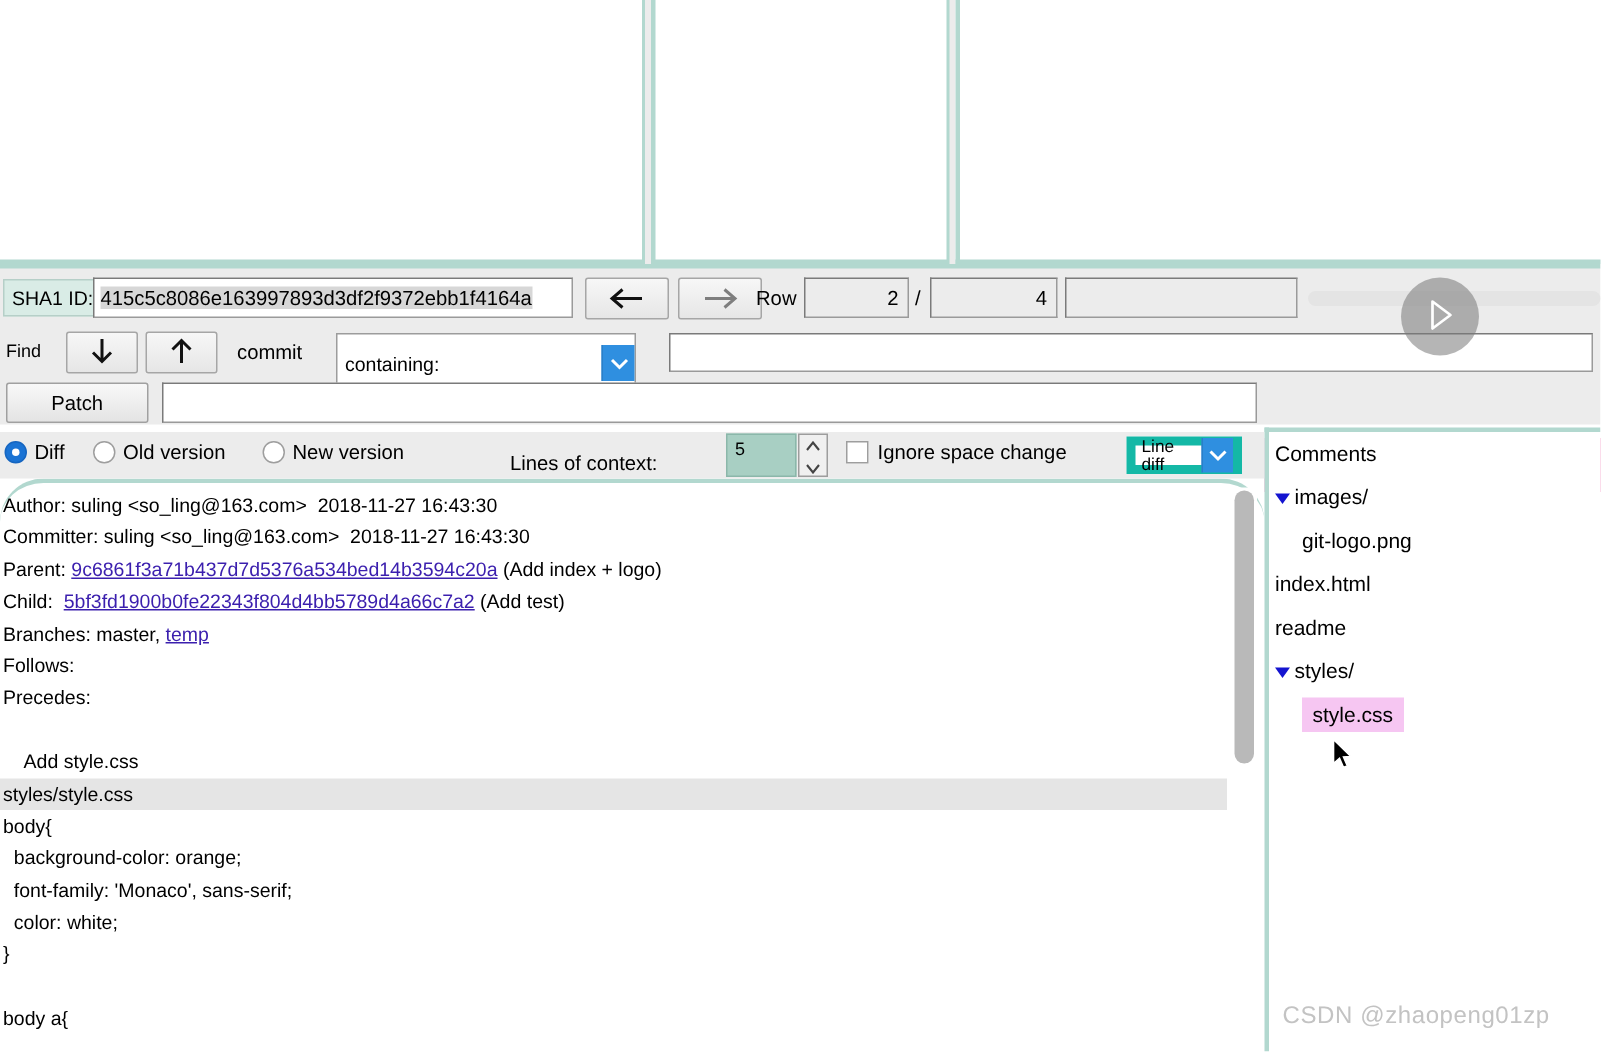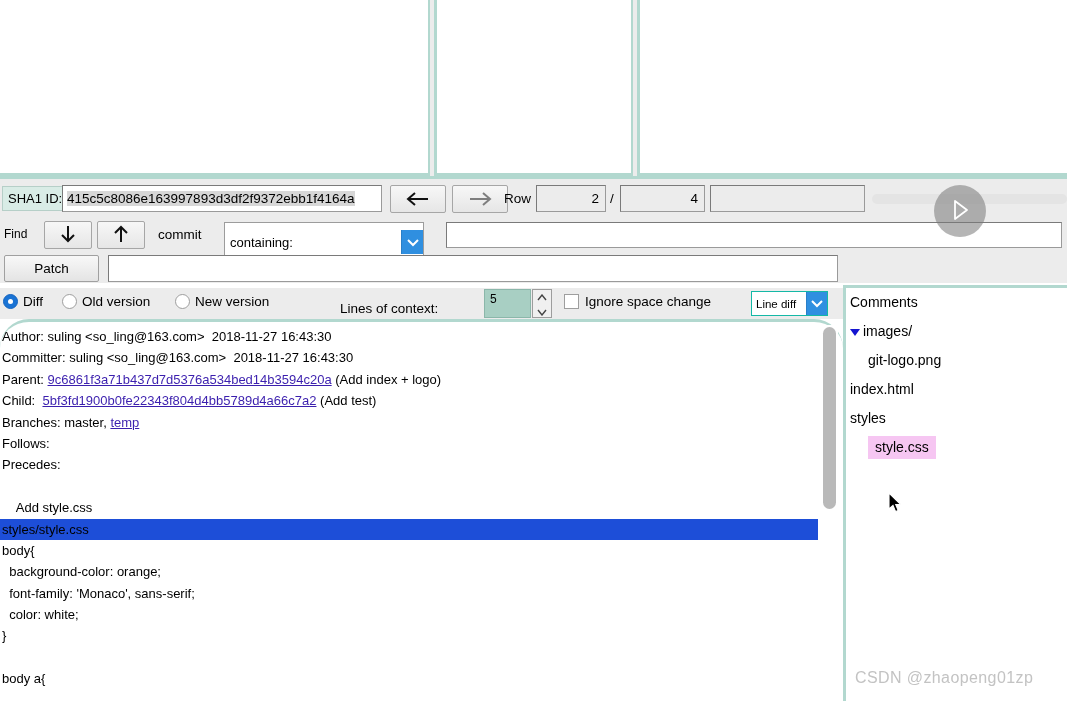--- a/index.html
+++ b/index.html
@@ -187,42 +187,42 @@
   .spin-arrows {
     position: absolute; left: 532px; top: 1px; width: 20px; height: 29px;
     background: #f0f0f0; border: 1px solid #9d9d9d;
     display: flex; flex-direction: column; align-items: center; justify-content: center;
   }
   .chk-wrap { position: absolute; left: 564px; top: 6px; display: flex; align-items: center; gap: 6px; }
   .chk {
     width: 15px; height: 15px; background: #fff; border: 1px solid #9e9e9e;
   }
   .linediff-combo { position: absolute; left: 751px; top: 3px; width: 77px; height: 25px;
-    background:#fff; border: 1px solid #14b8a6; display:flex; align-items:center;}
+    background:#fff; border: 6px solid #14b8a6; display:flex; align-items:center;}
   .linediff-combo .txt { font-size: 11.5px; padding-left: 4px; flex:1;}
   .linediff-combo .arrow { width: 21px; height: 23px; background:#2f8fe0;
     display:flex;align-items:center;justify-content:center;border-left:1px solid #2a7fc8;}
 
   
   .diff-wrap {
     position: absolute; left: 0; top: 319px; width: 843px; height: 382px;
     background: #ffffff;
     border-top: 3px solid #b2d8cf;
     border-radius: 29px;
   }
   .diff-text {
     position: absolute; left: 0; top: 0; right: 25px; bottom: 0;
     padding: 4px 0 0 2px;
     font-family: "Liberation Sans", sans-serif;
     font-size: 13px; line-height: 21.4px; color: #000;
     overflow: hidden; white-space: pre;
   }
   .diff-text .ln { height: 21.4px; }
   .diff-text a { color: #3b1fae; text-decoration: underline; }
-  .fileheader { background: #1d4ed8; display: block; width: 843px; margin-left: -2px; padding-left: 2px;}
+  .fileheader { background: #e5e5e5; display: block; width: 843px; margin-left: -2px; padding-left: 2px;}
   .diff-scroll {
     position: absolute; right: 5px; top: 3px; width: 17px; bottom: 4px;
     background: #ffffff;
   }
   .diff-thumb {
     position: absolute; left: 2px; top: 2px; width: 13px; height: 182px;
     background: #b9b9b9; border-radius: 7px;
   }
 
   
@@ -395,21 +395,22 @@
       <div class="diff-thumb"></div>
     </div>
   </div>
 
   <div class="tree-wrap">
     <div class="tree-row">Comments</div>
     <div id="tree-list">
         <div class="tree-row"><span class="tri"></span><span>images/</span></div>
         <div class="tree-row indent"><span>git-logo.png</span></div>
         <div class="tree-row"><span>index.html</span></div>
-        <div class="tree-row"><span>styles</span></div>
+        <div class="tree-row"><span>readme</span></div>
+        <div class="tree-row"><span class="tri"></span><span>styles/</span></div>
         <div class="tree-row indent"><span class="hl">style.css</span></div>
       </div>
   </div>
 
   <div class="play-overlay">
     <span>
       <svg width="24" height="26" viewBox="0 0 24 26">
           <path d="M7 4 L19 13 L7 22 Z" fill="none" stroke="#ffffff" stroke-width="1.8" stroke-linejoin="round"></path>
         </svg>
     </span>

